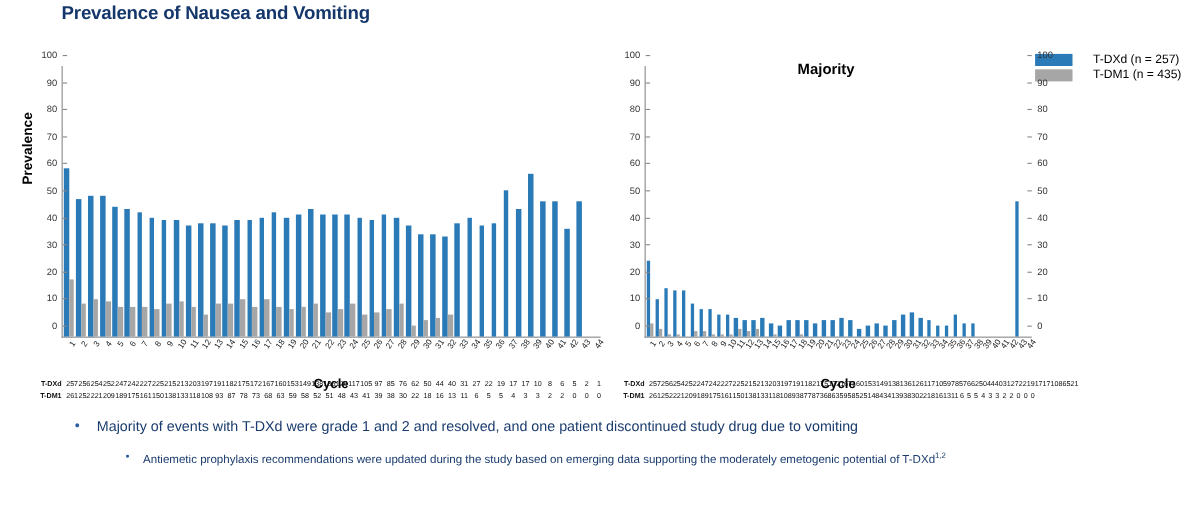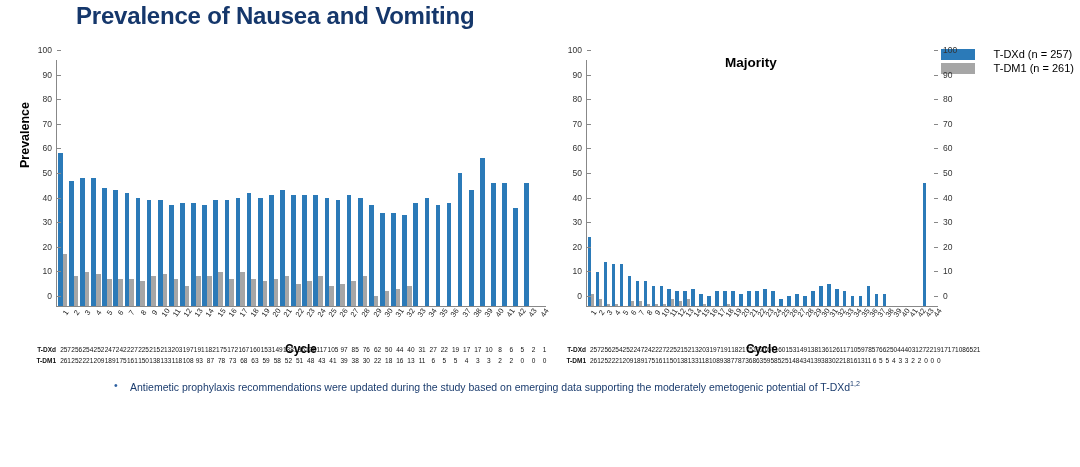--- a/index.html
+++ b/index.html
@@ -7,22 +7,22 @@
     width:1080px;height:467px;
     background:#ffffff;
     font-family:"Liberation Sans", sans-serif;
     color:#000;
     overflow:hidden;
     position:relative;
   }
   .slide{position:relative;width:1080px;height:467px;}
 
   .slide-title{
-    position:absolute;left:76px;top:2px;
-    font-size:24px;font-weight:bold;color:#15376b;
+    position:absolute;left:56px;top:2px;
+    font-size:17px;font-weight:bold;color:#15376b;
     letter-spacing:-0.2px;
     text-align:center;
   }
 
   
   .charts{
     position:absolute;left:0;top:50px;width:1080px;height:300px;
   }
   .panel{position:absolute;top:0;height:300px;}
   .panel.nausea{left:22px;width:530px;}
@@ -170,21 +170,21 @@
 
   <div class="slide-title">Prevalence of Nausea and Vomiting</div>
 
   <div class="legend">
     <div class="legend-row">
       <span class="swatch b"></span>
       <span class="legend-label">T-DXd (n = 257)</span>
     </div>
     <div class="legend-row">
       <span class="swatch g"></span>
-      <span class="legend-label">T-DM1 (n = 261)</span>
+      <span class="legend-label">T-DM1 (n = 435)</span>
     </div>
   </div>
 
   <div class="charts">
 
     <div class="panel nausea">
       <div class="yaxis-title">Prevalence</div>
       <div class="plot" id="plot-nausea">
         <div class="bars" id="bars-nausea">
             <div class="group">
@@ -1047,16 +1047,17 @@
         <span>3</span>
         <span>2</span>
         <span>2</span>
         <span>0</span>
         <span>0</span>
         <span>0</span>
       </span>
   </div>
 
   <div class="bullets">
+    <div class="b1">Majority of events with T-DXd were grade 1 and 2 and resolved, and one patient discontinued study drug due to vomiting</div>
     <div class="b2"><span>Antiemetic prophylaxis recommendations were updated during the study based on emerging data supporting the moderately emetogenic potential of T-DXd</span><sup>1,2</sup></div>
   </div>
 
 </div>
 
 </body></html>

